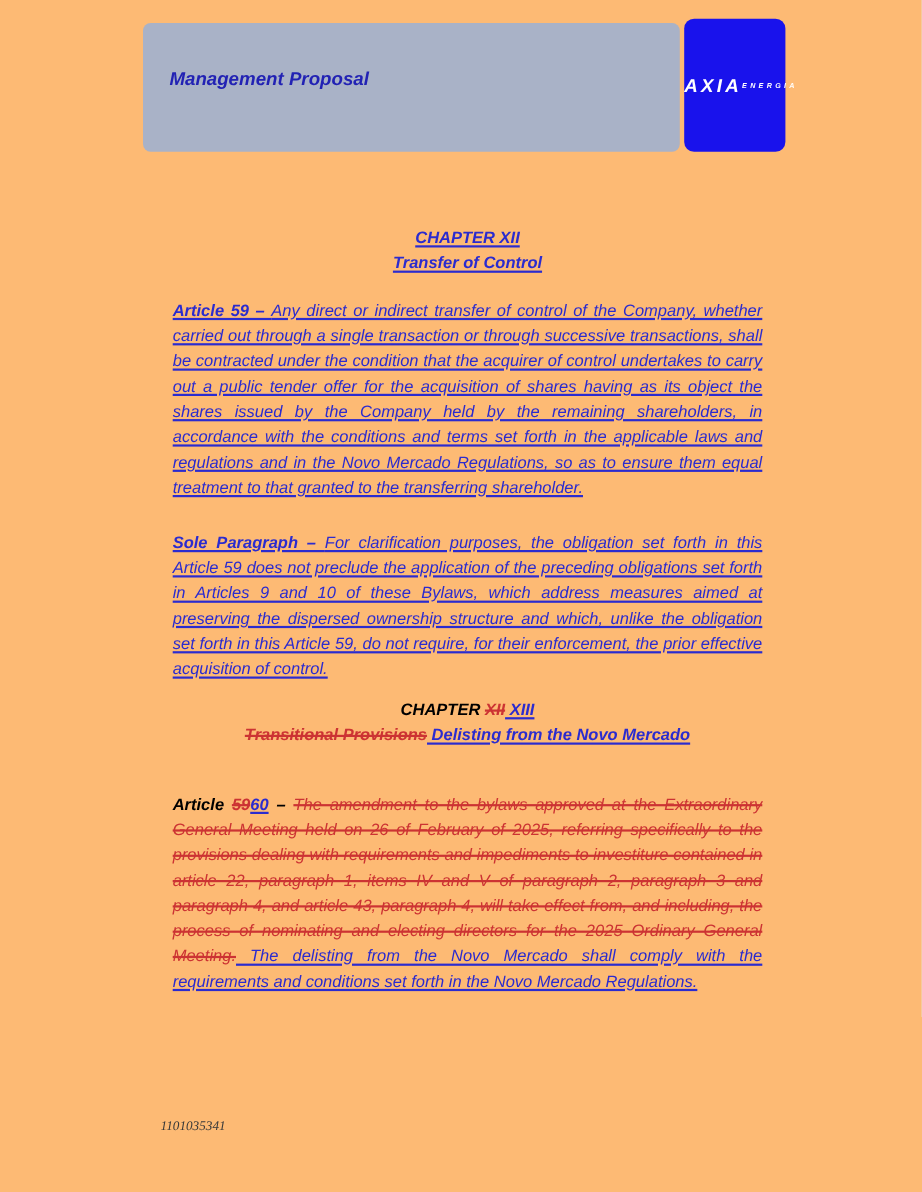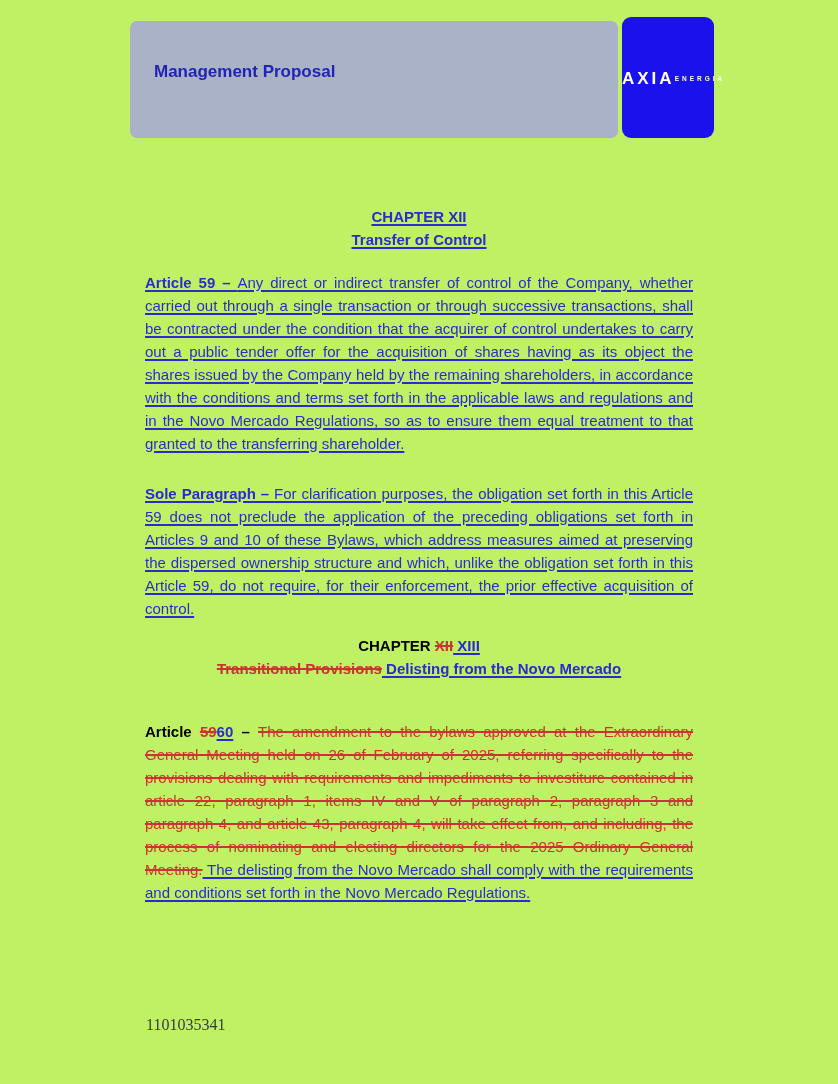--- a/index.html
+++ b/index.html
@@ -1,19 +1,20 @@
 <!DOCTYPE html>
 <html style="--banner-bg: #a9b2c7; --banner-text: #2222b4; --logo-bg: #1912ec; --inserted-text: #2b2bcf; --deleted-text: #cc3333; --plain-text: #000000;"><head>
 <meta charset="utf-8">
 <style>
   html,body { margin:0; padding:0; background:#e8e8e8; }
   .page {
     position:relative; width:838px; height:1084px; margin:0 auto;
-    background:#bef264; overflow:hidden;
+    background:#fdba74; overflow:hidden;
     font-family:"Liberation Sans", sans-serif;
+    font-style:italic;
   }
 
   
   .banner {
     position:absolute; left:130px; top:21px; width:488px; height:117px;
     background:var(--banner-bg,#a9b2c7); border-radius:7px;
   }
   .banner-text {
     position:absolute; left:24px; top:40px;
     font-size:17px; line-height:21px; font-weight:bold;
@@ -36,21 +37,21 @@
   .logo .subbrand {
     color:#ffffff; font-size:6.5px; letter-spacing:3px; margin-top:2px;
     font-weight:bold;
   }
 
   
   .doc {
     position:absolute; left:145px; top:205px; width:548px;
     font-size:15px; line-height:23px; color:var(--plain-text,#000);
   }
-  .block { margin:0 0 24px 0; }
+  .block { margin:0 0 24px 12px; }
   .block.heading { text-align:center; font-weight:bold; }
   .block.paragraph { text-align:justify; }
   .doc .block:nth-child(1) { margin-bottom:20px; }
   .doc .block:nth-child(2) { margin-bottom:27px; }
   .doc .block:nth-child(3) { margin-bottom:14px; }
   .doc .block:nth-child(4) { margin-bottom:40px; }
   .doc .block:nth-child(5) { margin-bottom:26px; }
 
   .ins {
     color:var(--inserted-text,#2b2bcf);
@@ -61,21 +62,21 @@
   .del {
     color:var(--deleted-text,#cc3333);
     text-decoration:line-through;
     text-decoration-thickness:1.5px;
   }
   .b { font-weight:bold; }
 
   
   .footer {
     position:absolute; left:146px; top:1016px;
-    font-family:"Liberation Serif", serif; font-size:16px; color:#3a3a3a;
+    font-family:"Liberation Serif", serif; font-size:12px; color:#3a3a3a;
   }
 </style>
 </head>
 <body>
 
 <div class="page">
 
   <div class="banner">
     <div class="banner-text">
       <div>Management Proposal</div>

